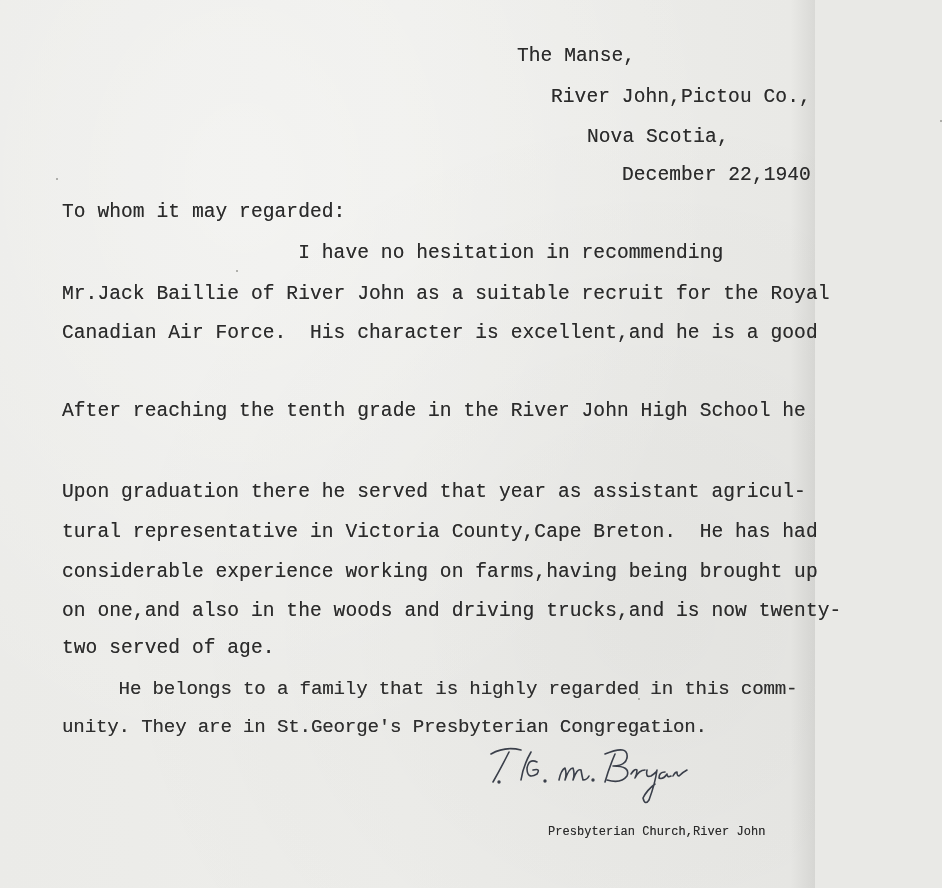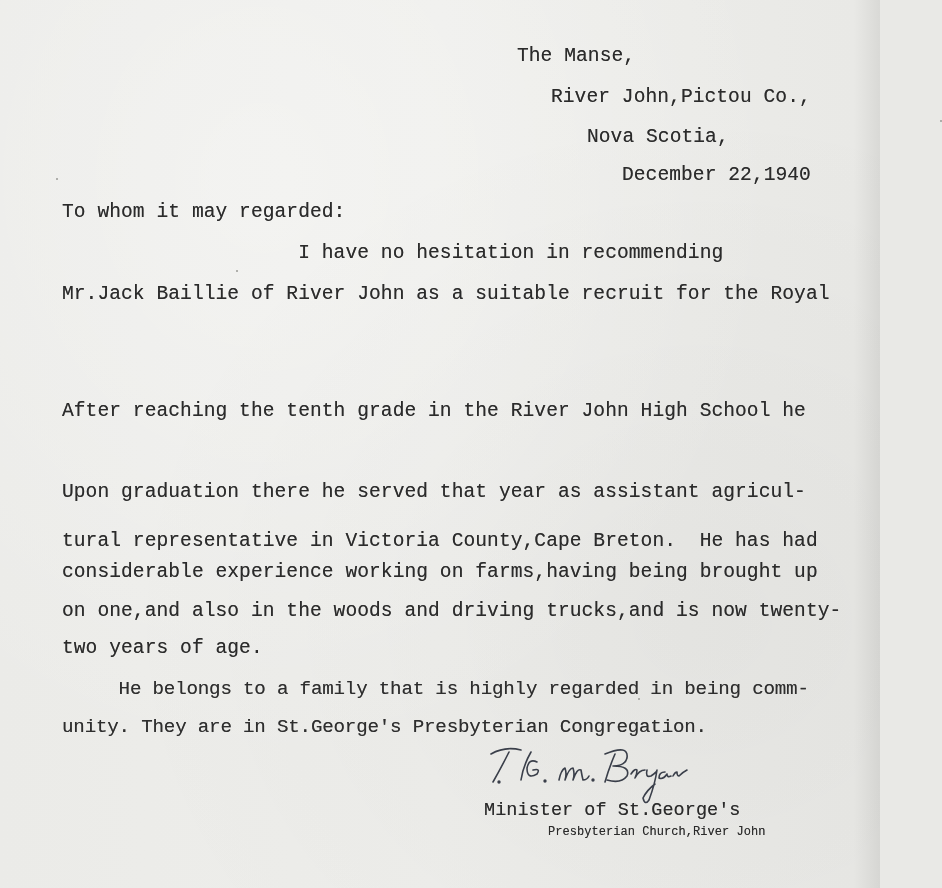--- a/index.html
+++ b/index.html
@@ -7,21 +7,21 @@
       padding: 0;
     }
     body {
       width: 942px;
       height: 888px;
       overflow: hidden;
       background: #e9e9e6;
     }
     .page {
       position: relative;
-      width: 880px;
+      width: 815px;
       height: 888px;
       background:
         radial-gradient(ellipse at 30% 20%, rgba(255,255,255,0.35), rgba(255,255,255,0) 60%),
         radial-gradient(ellipse at 80% 70%, rgba(0,0,0,0.03), rgba(0,0,0,0) 60%),
         linear-gradient(90deg, #ebebe8 0%, #eeeeeb 50%, #e9e9e6 97%, #d9d9d6 100%);
       font-family: "Liberation Mono", "DejaVu Sans Mono", monospace;
       color: #2b2b2b;
       font-size: 19.6px;
       letter-spacing: 0.05px;
     }
@@ -66,28 +66,29 @@
 
   <div class="line addr-0">The Manse,</div>
   <div class="line addr-1">River John,Pictou Co.,</div>
   <div class="line addr-2">Nova Scotia,</div>
   <div class="line addr-3">December 22,1940</div>
 
   <div class="line salutation">To whom it may regarded:</div>
 
   <div class="line body-line" style="top:242px;">                    I have no hesitation in recommending</div>
   <div class="line body-line" style="top:283px;">Mr.Jack Baillie of River John as a suitable recruit for the Royal</div>
+  <div class="line body-line" style="top:322px;">Canadian Air Force.  His character is excellent,and he is a good</div>
   <div class="line body-line" style="top:400px;">After reaching the tenth grade in the River John High School he</div>
   <div class="line body-line" style="top:481px;">Upon graduation there he served that year as assistant agricul-</div>
-  <div class="line body-line" style="top:521px;margin-top:9px;">tural representative in Victoria County,Cape Breton.  He has had</div>
+  <div class="line body-line" style="top:521px;">tural representative in Victoria County,Cape Breton.  He has had</div>
   <div class="line body-line" style="top:561px;text-align:right;">considerable experience working on farms,having being brought up</div>
   <div class="line body-line" style="top:600px;">on one,and also in the woods and driving trucks,and is now twenty-</div>
-  <div class="line body-line" style="top:637px;">two years of age.</div>
+  <div class="line body-line" style="top:637px;">two served of age.</div>
 
-  <div class="line body-line p2" style="top:678px;">     He belongs to a family that is highly regarded in being comm-</div>
+  <div class="line body-line p2" style="top:678px;">     He belongs to a family that is highly regarded in this comm-</div>
   <div class="line body-line p2" style="top:716px;">unity. They are in St.George's Presbyterian Congregation.</div>
 
   <div class="signature">
     <svg width="240" height="70" viewBox="0 0 240 70" fill="none" stroke="#3a3f4a" stroke-width="1.6" stroke-linecap="round" stroke-linejoin="round">
 
       <path d="M4 14 Q 18 6 34 10"></path>
       <path d="M22 12 Q 14 28 6 42"></path>
       <circle cx="12" cy="42" r="0.9" fill="#3a3f4a"></circle>
 
       <path d="M44 12 Q 36 26 34 40"></path>
@@ -99,21 +100,20 @@
 
       <path d="M128 14 Q 122 28 118 42"></path>
       <path d="M118 14 Q 142 4 140 18 Q 138 26 126 26 Q 144 26 140 36 Q 134 44 120 40"></path>
       <path d="M144 34 Q 148 28 150 30 Q 150 34 148 38 Q 152 30 158 30"></path>
       <path d="M160 30 Q 158 38 164 36 Q 170 32 170 30 Q 168 44 162 60 Q 158 66 156 58 Q 160 50 168 44"></path>
       <path d="M178 32 Q 172 32 172 38 Q 176 40 180 34 Q 180 38 184 36"></path>
       <path d="M186 36 Q 188 32 190 32 Q 190 36 192 36 Q 196 32 200 30"></path>
     </svg>
   </div>
 
-  <div class="line closing-0">Minister of St.George's</div>
   <div class="line closing-1">Presbyterian Church,River John</div>
 
   <div class="speck" style="left:940px; top:120px;"></div>
   <div class="speck" style="left:236px; top:270px;"></div>
   <div class="speck" style="left:638px; top:698px;"></div>
   <div class="speck" style="left:56px; top:178px;"></div>
   <div class="speck" style="left:268px; top:410px;"></div>
 </div>
 
 </body></html>

